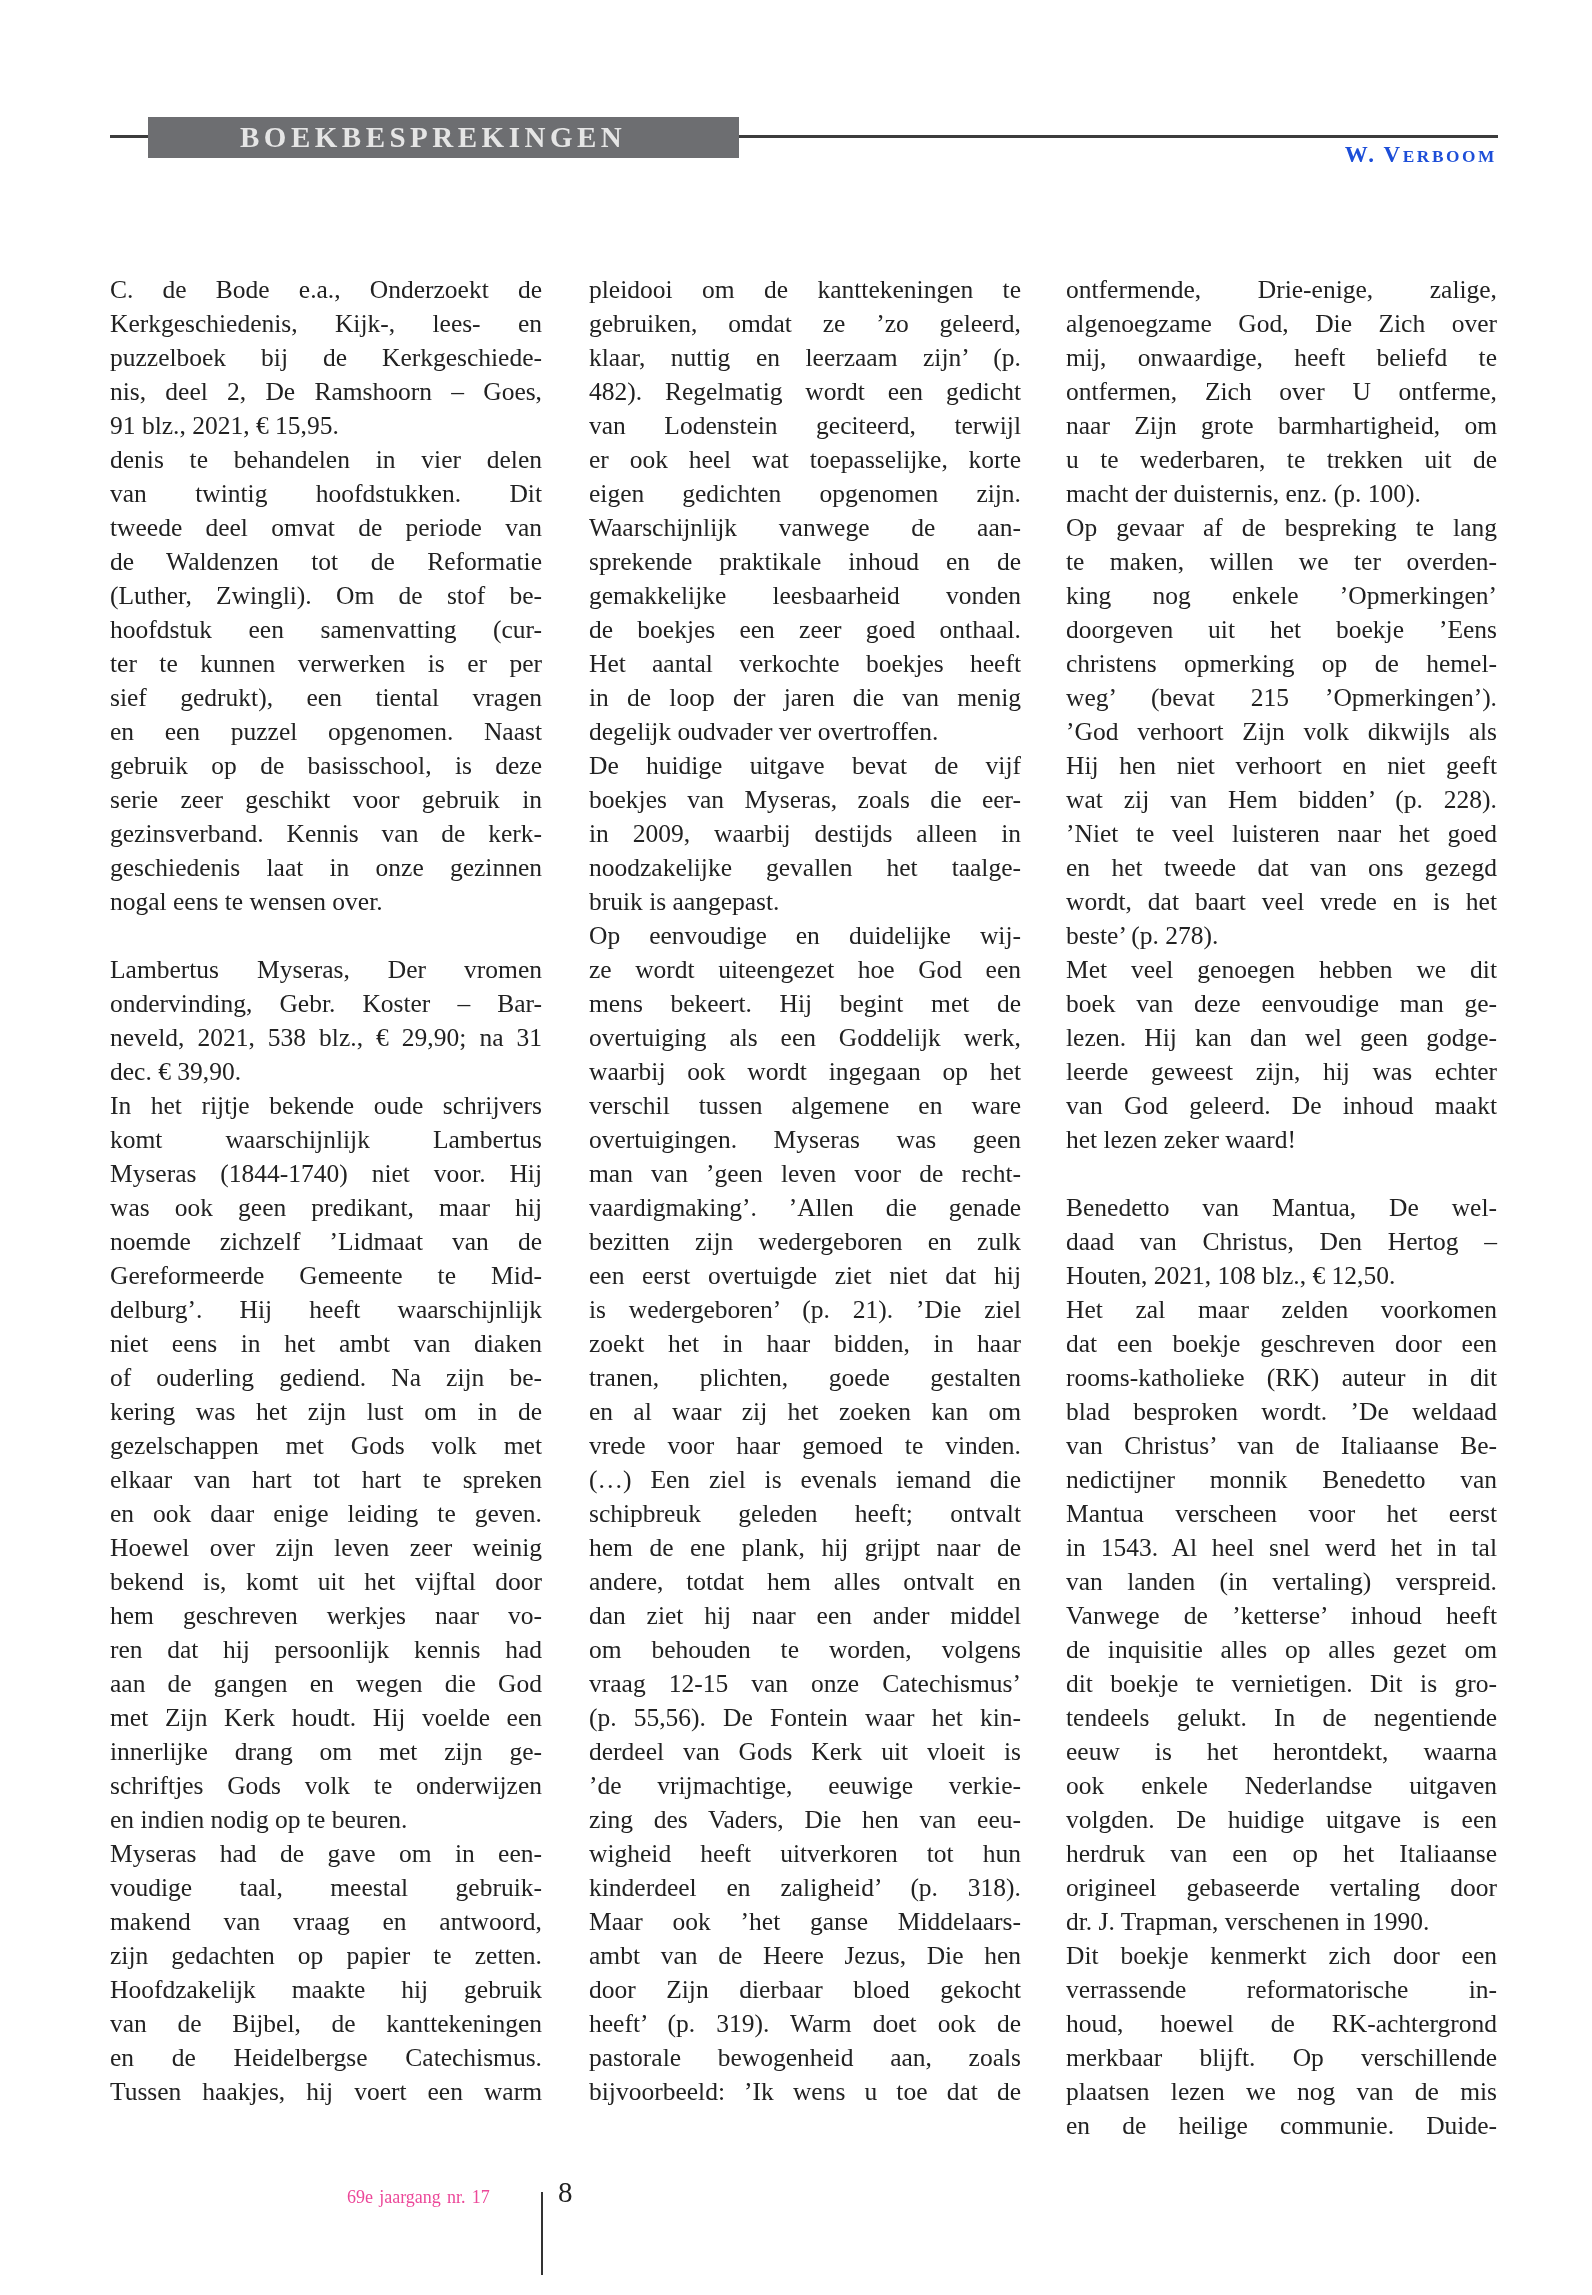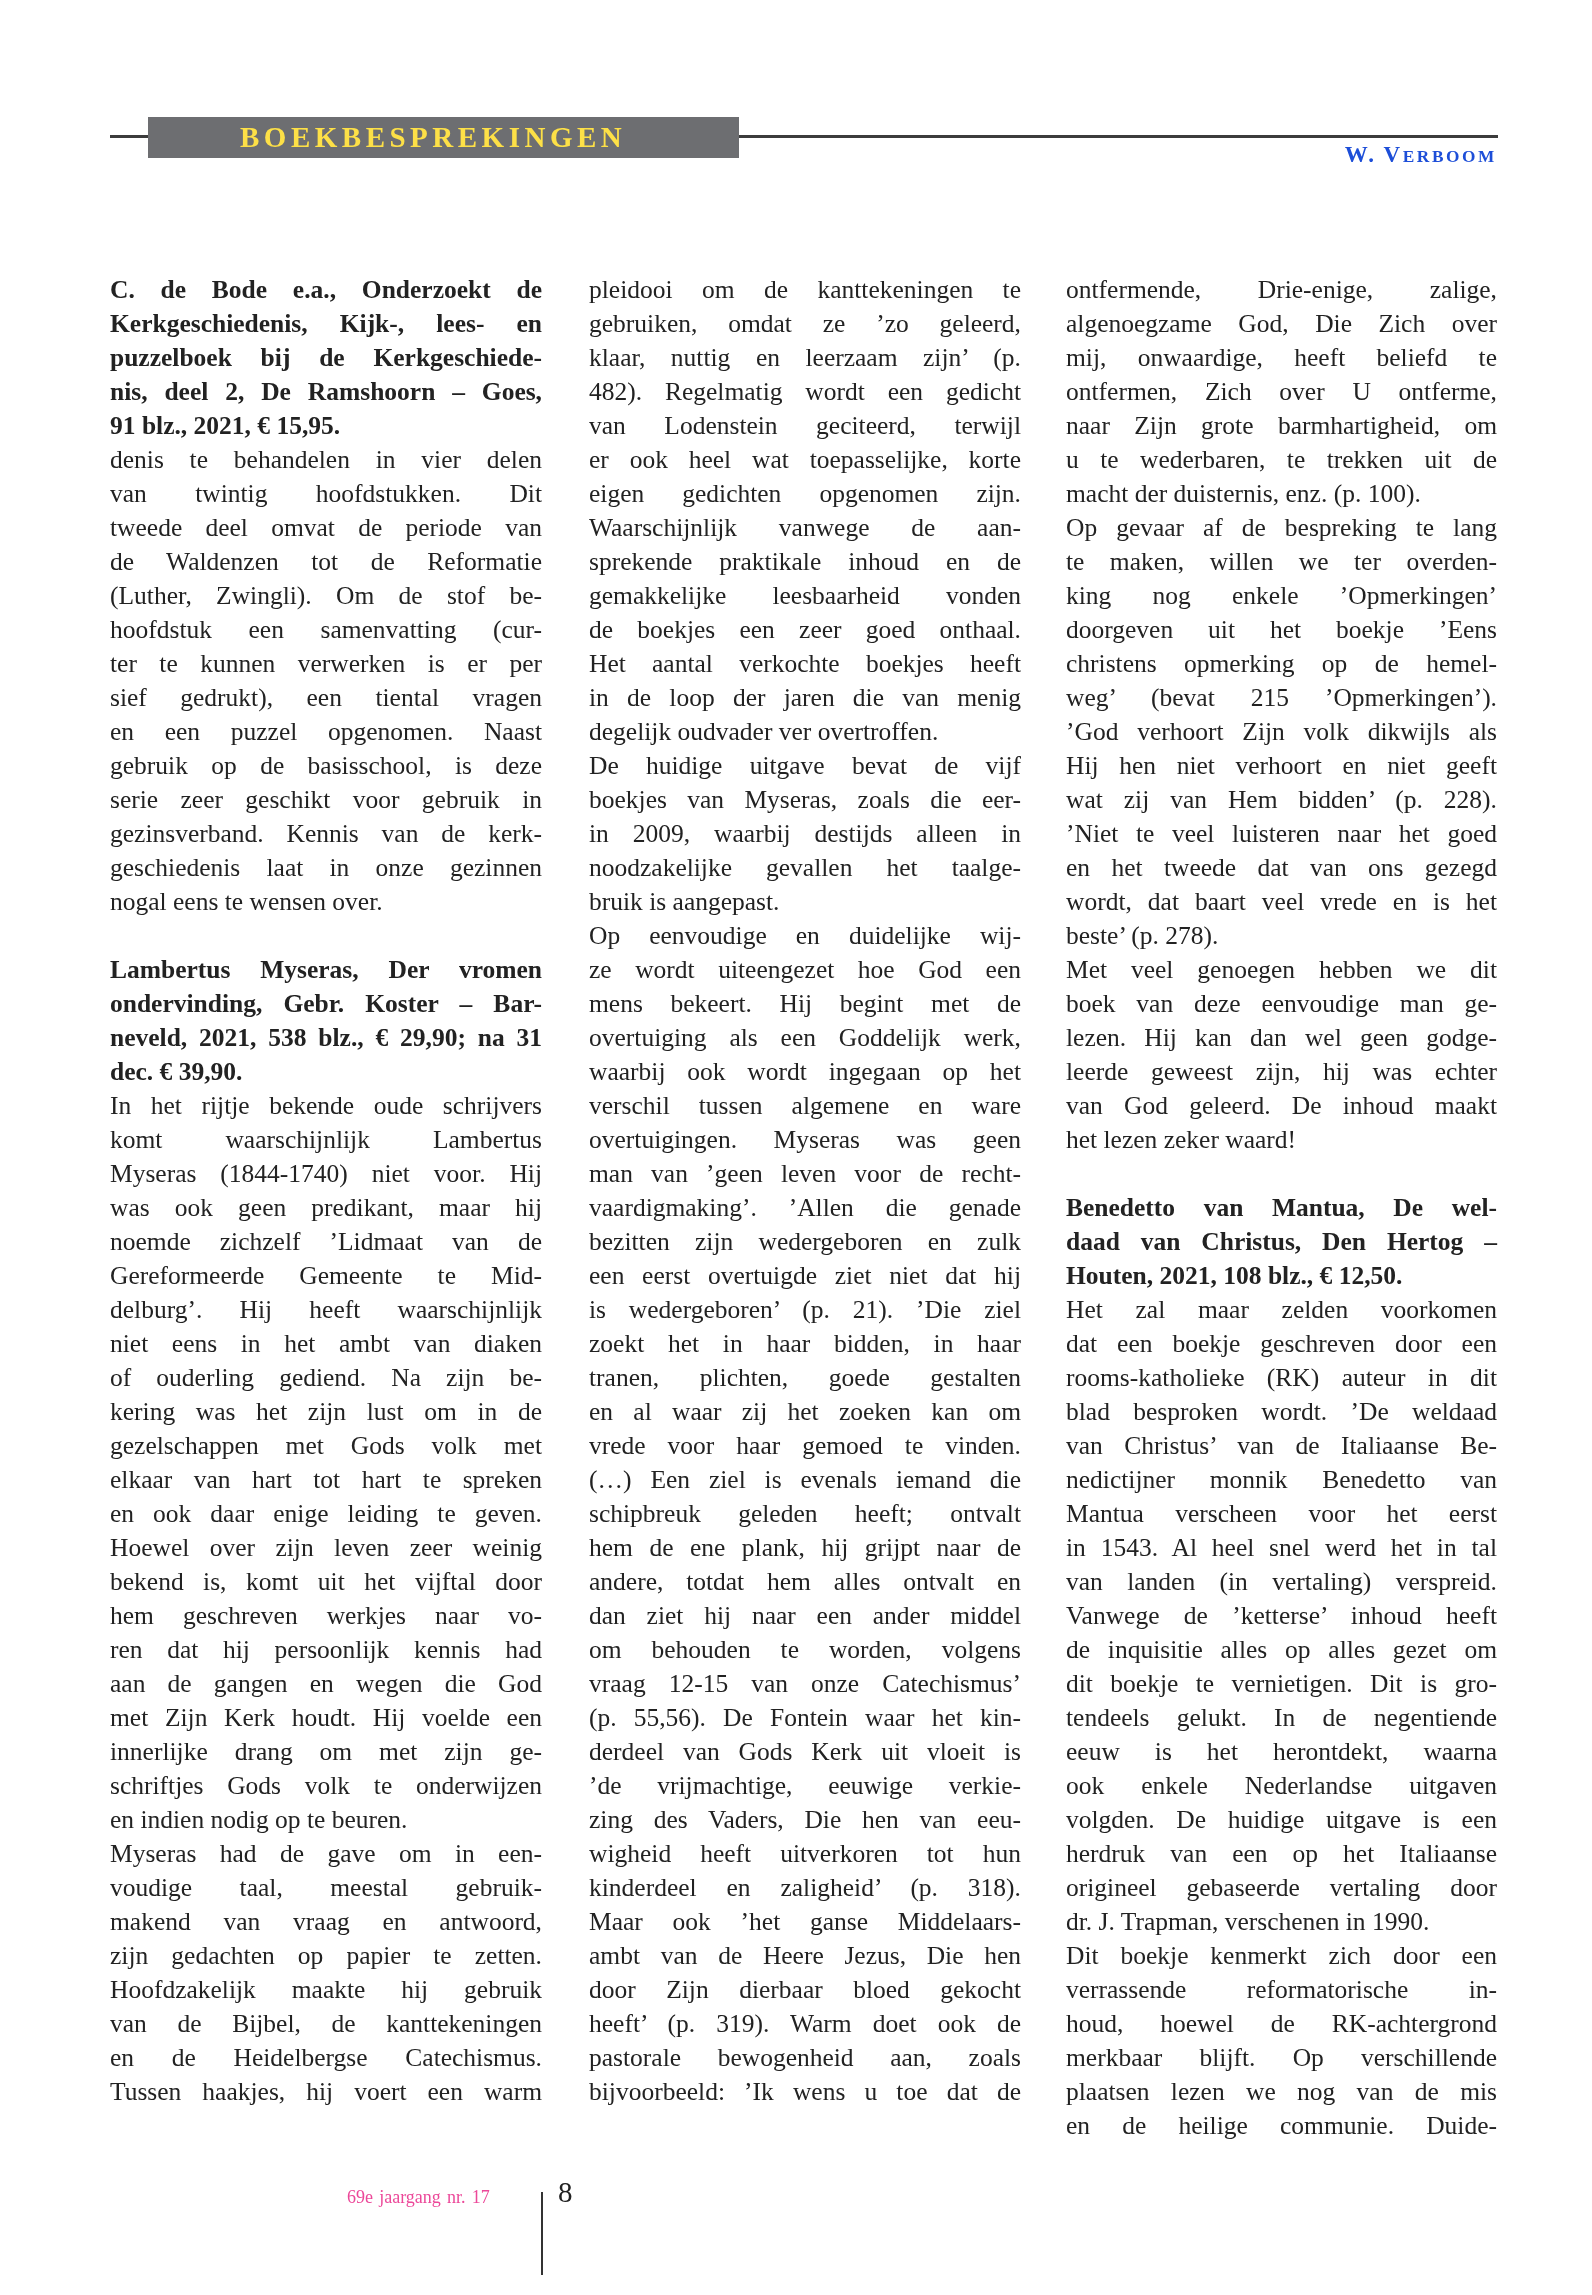--- a/index.html
+++ b/index.html
@@ -1,32 +1,32 @@
 <!DOCTYPE html>
 <html style="font-size:14px"><head>
 <meta charset="utf-8">
 <style>
   html, body { margin:0; padding:0; background:#ffffff; }
   body { width:1592px; height:2295px; position:relative; overflow:hidden;
          font-family:"DejaVu Serif","Liberation Serif",serif; color:#222; }
   .rule { position:absolute; background:#3c3c3c; }
   .banner { position:absolute; left:148px; top:117px; width:591px; height:41px;
             background:#6d6e71; }
-  .banner span { position:absolute; left:92px; top:4.3px; color:#fde047;
+  .banner span { position:absolute; left:92px; top:4.3px; color:#e5e5e5;
                  font-family:"Liberation Serif",serif; font-weight:bold;
                  font-size:29px; letter-spacing:4.5px; line-height:33px; }
   .author { position:absolute; right:95px; top:142px; color:#1d4ed8;
             font-family:"Liberation Serif",serif; font-weight:bold; font-size:17.3px;
             letter-spacing:2.6px; font-variant:small-caps; }
   .author .big { font-size:23px; }
   .col { position:absolute; top:273px; width:432px; }
   .line { height:34px; line-height:34px; font-size:25.5px; white-space:nowrap;
           text-align:justify; text-align-last:justify; font-family:"Liberation Serif",serif; }
   .line.last { text-align-last:left; }
-  .line.b { font-weight:bold; }
+  .line.b { font-weight:normal; }
   .line.blank { height:34px; }
   .footer-text { position:absolute; left:347px; top:2187px; font-size:18px;
                  font-family:"Liberation Serif",serif; color:#ec4899; word-spacing:1.7px; }
   .footer-bar { position:absolute; left:541px; top:2192px; width:1.7px; height:83px; background:#333; }
   .page-num { position:absolute; left:558px; top:2176px; font-size:29px;
               font-family:"Liberation Serif",serif; color:#222; }
 </style>
 </head>
 <body>
 

